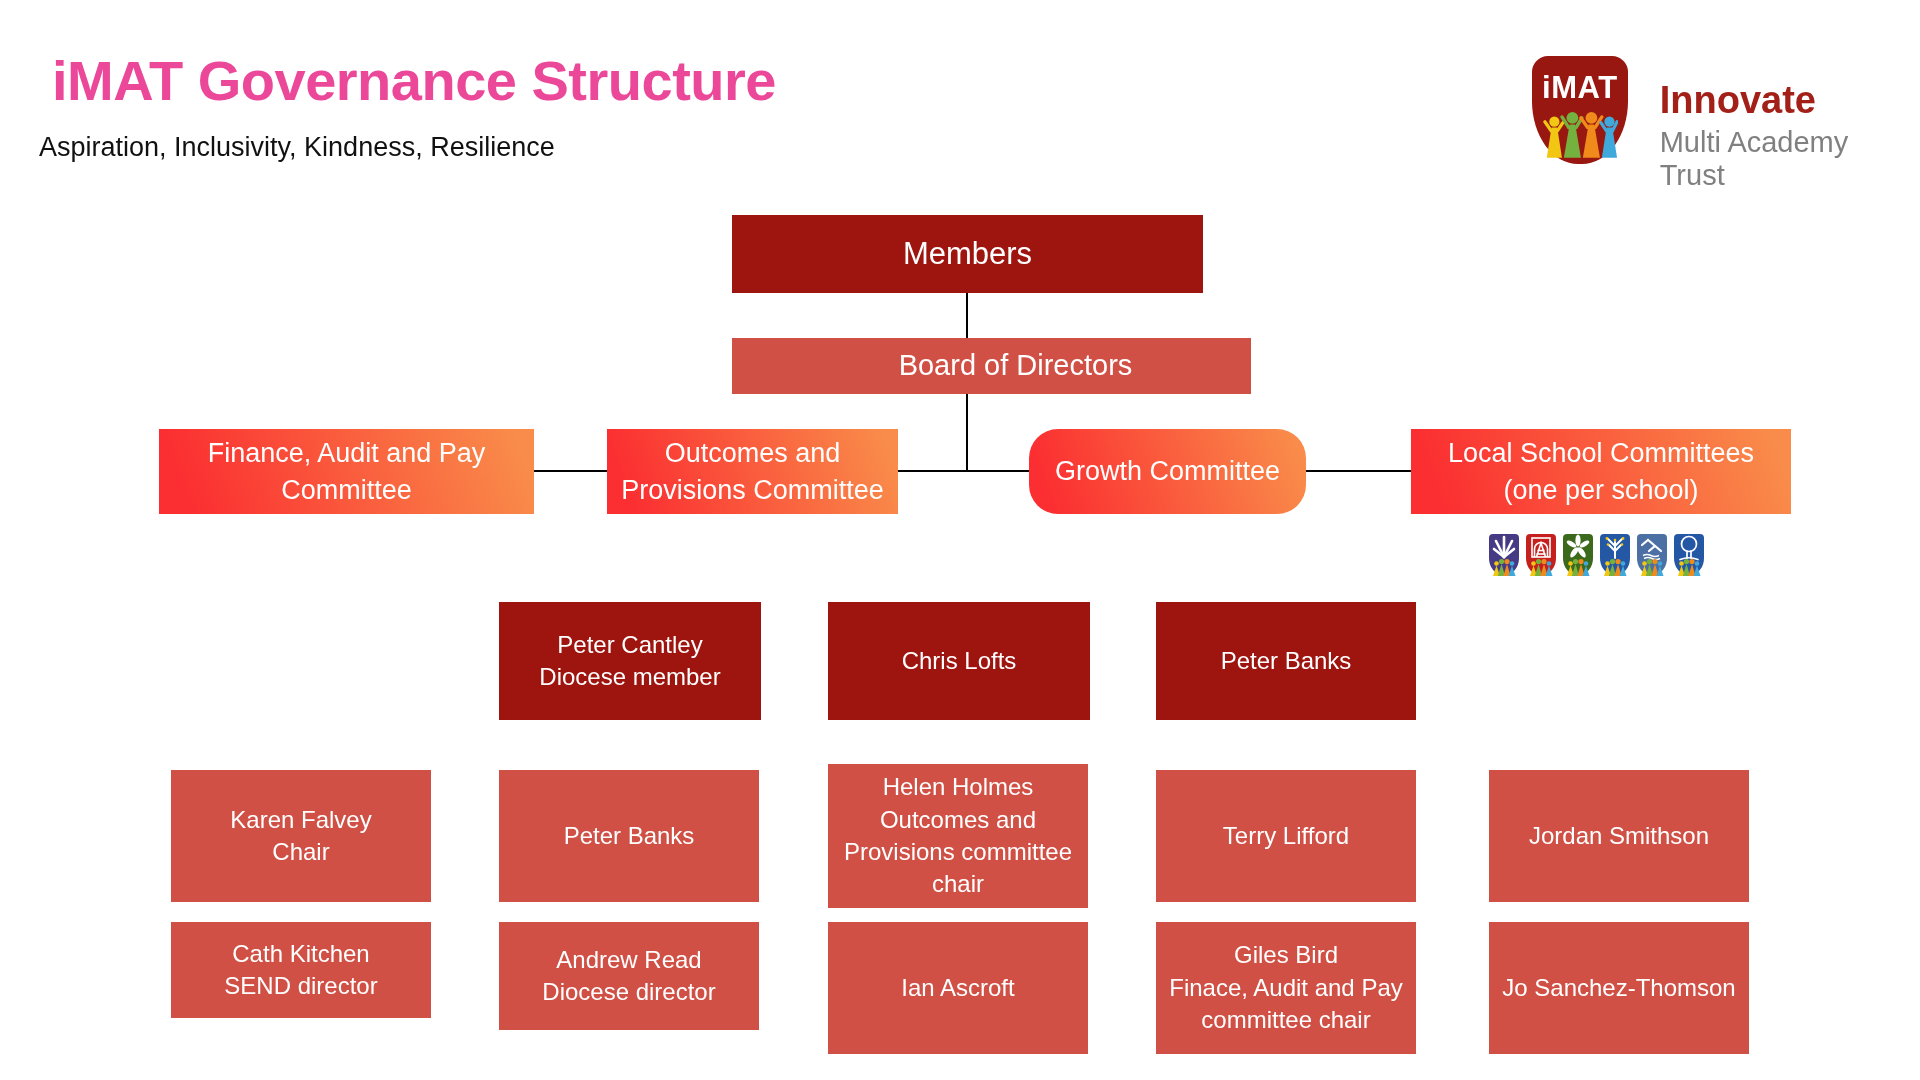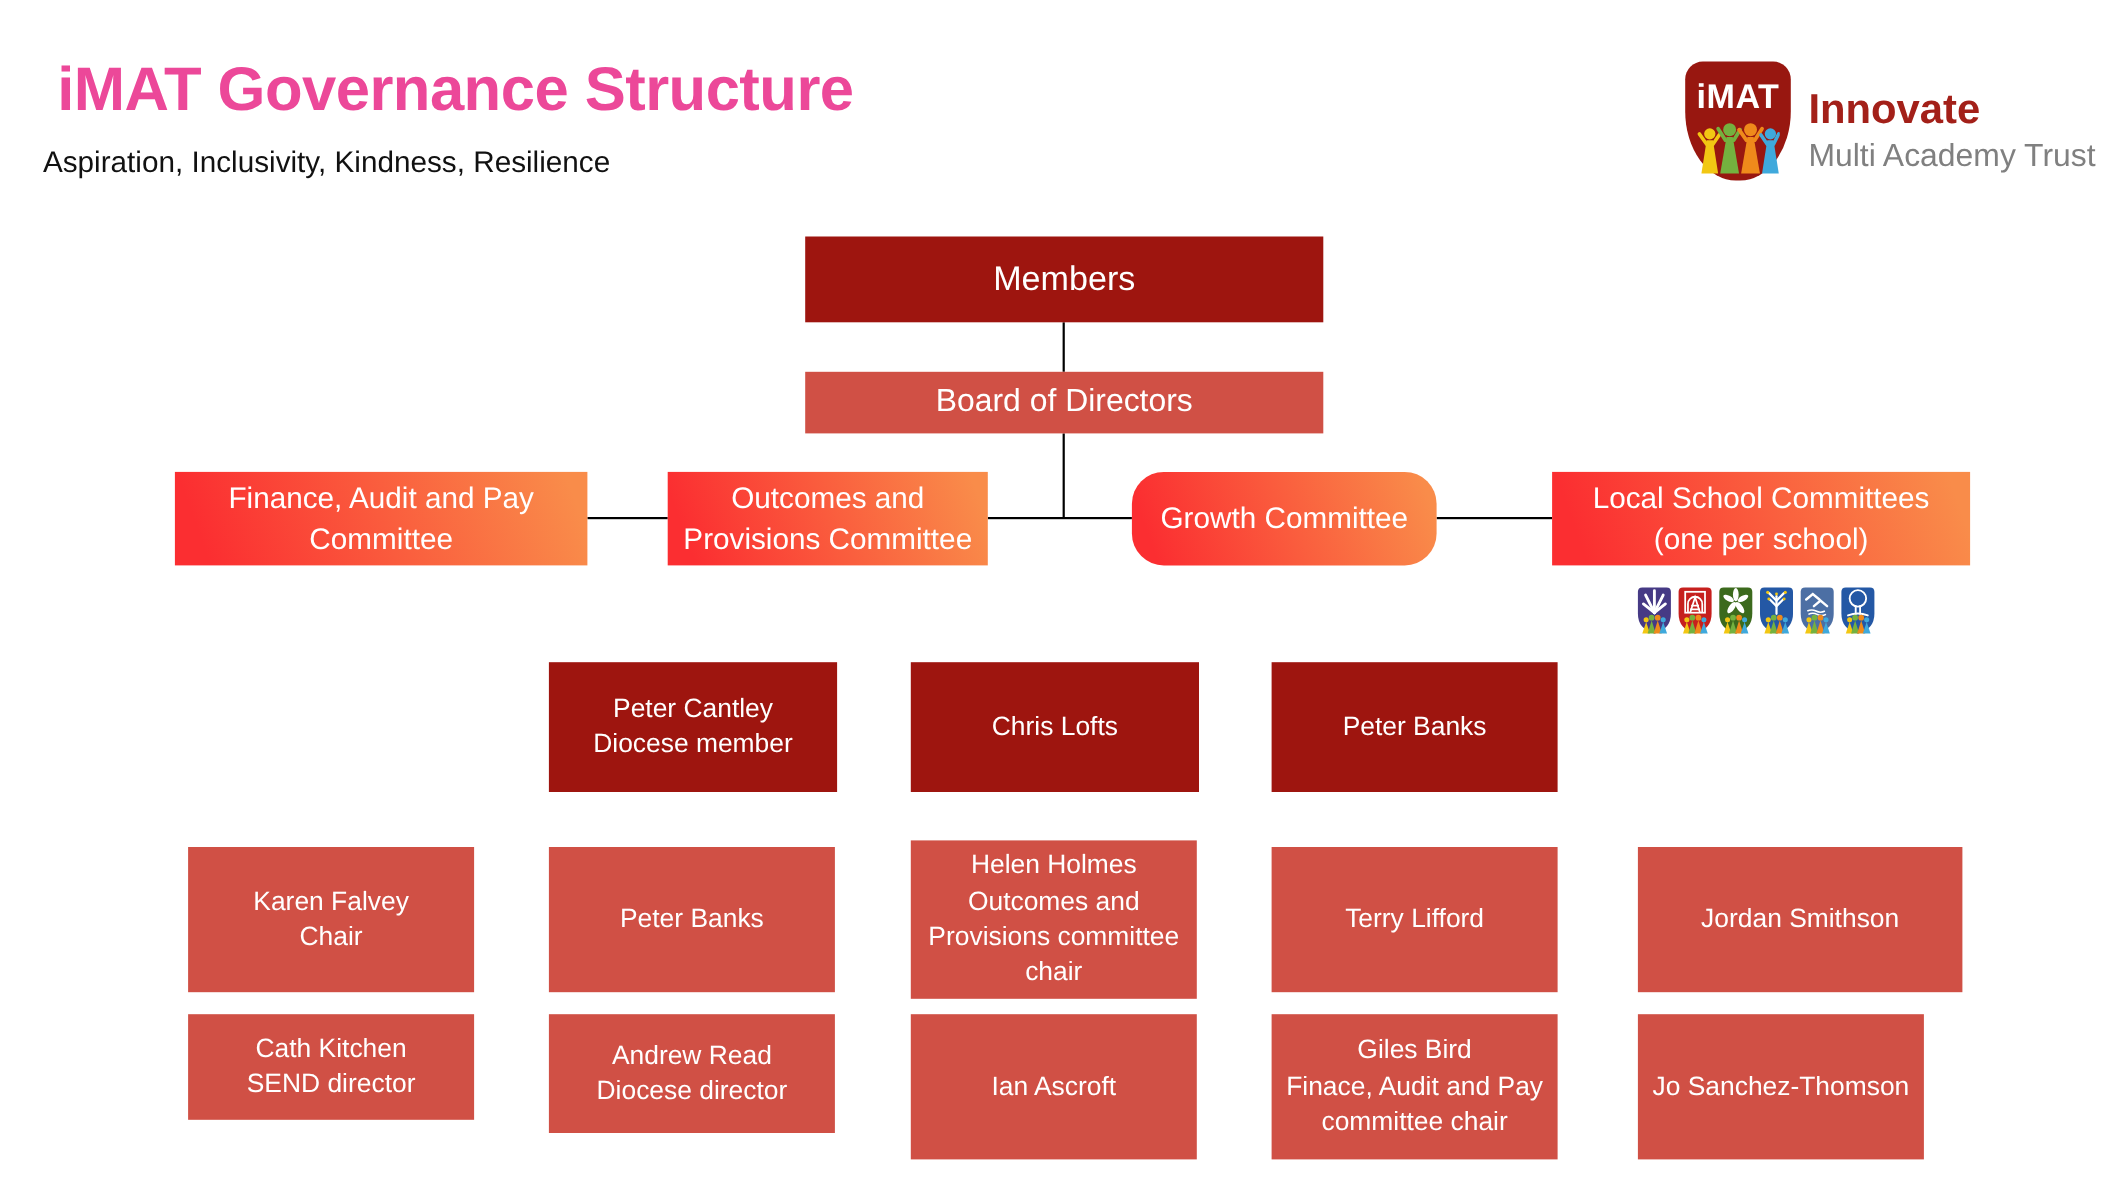--- a/index.html
+++ b/index.html
@@ -15,21 +15,21 @@
     position:absolute;left:39px;top:132px;font-size:27px;color:#111;
   }
   .box{
     position:absolute;display:flex;align-items:center;justify-content:center;
     text-align:center;color:#ffffff;white-space:pre-line;line-height:1.35;
   }
   .dark{background:#9e150f;}
   .light{background:#d05045;}
   .grad{background:linear-gradient(70deg,#fb2e31 8%,#f98c4a 95%);}
   .line{position:absolute;background:#000;}
-  .logo{position:absolute;left:1532px;top:56px;display:flex;align-items:flex-start;}
+  .logo{position:absolute;left:1532px;top:56px;display:flex;align-items:flex-start;gap:16px;}
   .logo-shield{
     position:relative;width:96px;height:108px;background:#981710;
     border-radius:16px 16px 48% 48% / 16px 16px 58% 58%;
     display:flex;flex-direction:column;align-items:center;
   }
   .logo-shield .imat{
     margin-top:14px;color:#ffffff;font-weight:700;font-size:31px;letter-spacing:0.5px;
   }
   .logo-people{position:absolute;bottom:4px;left:10px;}
   .logo-text{margin-left:16px;margin-top:24px;display:flex;flex-direction:column;}
@@ -97,21 +97,21 @@
     </div>
   </div>
 
   <div class="line" style="left:966px;top:293px;width:2px;height:45px;"></div>
   <div class="line" style="left:966px;top:394px;width:2px;height:77px;"></div>
   <div class="line" style="left:534px;top:470px;width:73px;height:2px;"></div>
   <div class="line" style="left:898px;top:470px;width:131px;height:2px;"></div>
   <div class="line" style="left:1306px;top:470px;width:105px;height:2px;"></div>
 
   <div class="box dark" style="left:732px;top:215px;width:471px;height:78px;font-size:31px;">Members</div>
-  <div class="box light" style="left:732px;top:338px;width:471px;height:56px;font-size:29px;">Board of Directors</div>
+  <div class="box light" style="left:732px;top:338px;width:471px;height:56px;font-size:29px;padding-left:48px;">Board of Directors</div>
 
   <div class="box grad" style="left:159px;top:429px;width:375px;height:85px;font-size:27px;">Finance, Audit and Pay
 Committee</div>
   <div class="box grad" style="left:607px;top:429px;width:291px;height:85px;font-size:27px;">Outcomes and
 Provisions Committee</div>
   <div class="box grad" style="left:1029px;top:429px;width:277px;height:85px;font-size:27px;border-radius:29px;">Growth Committee</div>
   <div class="box grad" style="left:1411px;top:429px;width:380px;height:85px;font-size:27px;">Local School Committees
 (one per school)</div>
 
   <svg class="crest" style="left:1487px;top:532px;" viewBox="0 0 34 46">
@@ -190,21 +190,21 @@
   <div class="box dark" style="left:1156px;top:602px;width:260px;height:118px;font-size:24px;">Peter Banks</div>
 
   <div class="box light" style="left:171px;top:770px;width:260px;height:132px;font-size:24px;">Karen Falvey
 Chair</div>
   <div class="box light" style="left:499px;top:770px;width:260px;height:132px;font-size:24px;">Peter Banks</div>
   <div class="box light" style="left:828px;top:764px;width:260px;height:144px;font-size:24px;">Helen Holmes
 Outcomes and
 Provisions committee
 chair</div>
   <div class="box light" style="left:1156px;top:770px;width:260px;height:132px;font-size:24px;">Terry Lifford</div>
-  <div class="box light" style="left:1489px;top:770px;width:295px;height:132px;font-size:24px;">Jordan Smithson</div>
+  <div class="box light" style="left:1489px;top:770px;width:260px;height:132px;font-size:24px;">Jordan Smithson</div>
 
   <div class="box light" style="left:171px;top:922px;width:260px;height:96px;font-size:24px;">Cath Kitchen
 SEND director</div>
   <div class="box light" style="left:499px;top:922px;width:260px;height:108px;font-size:24px;">Andrew Read
 Diocese director</div>
   <div class="box light" style="left:828px;top:922px;width:260px;height:132px;font-size:24px;">Ian Ascroft</div>
   <div class="box light" style="left:1156px;top:922px;width:260px;height:132px;font-size:24px;">Giles Bird
 Finace, Audit and Pay
 committee chair</div>
   <div class="box light" style="left:1489px;top:922px;width:260px;height:132px;font-size:24px;">Jo Sanchez-Thomson</div>

